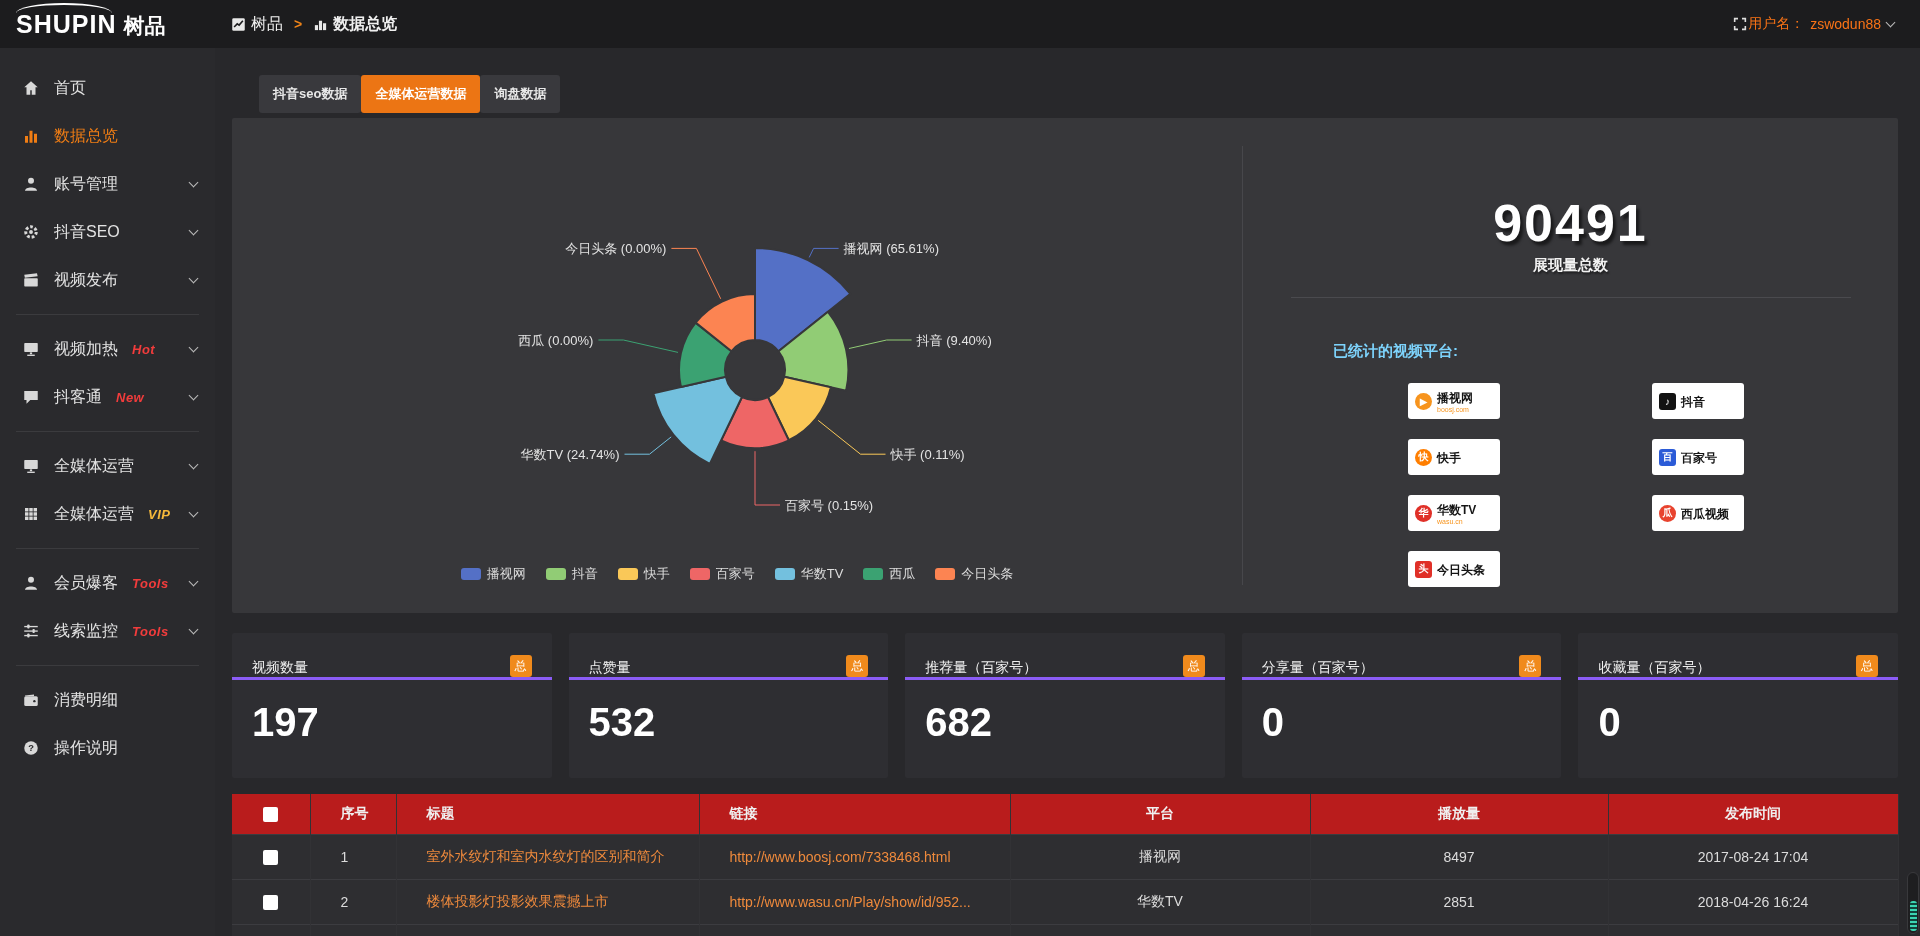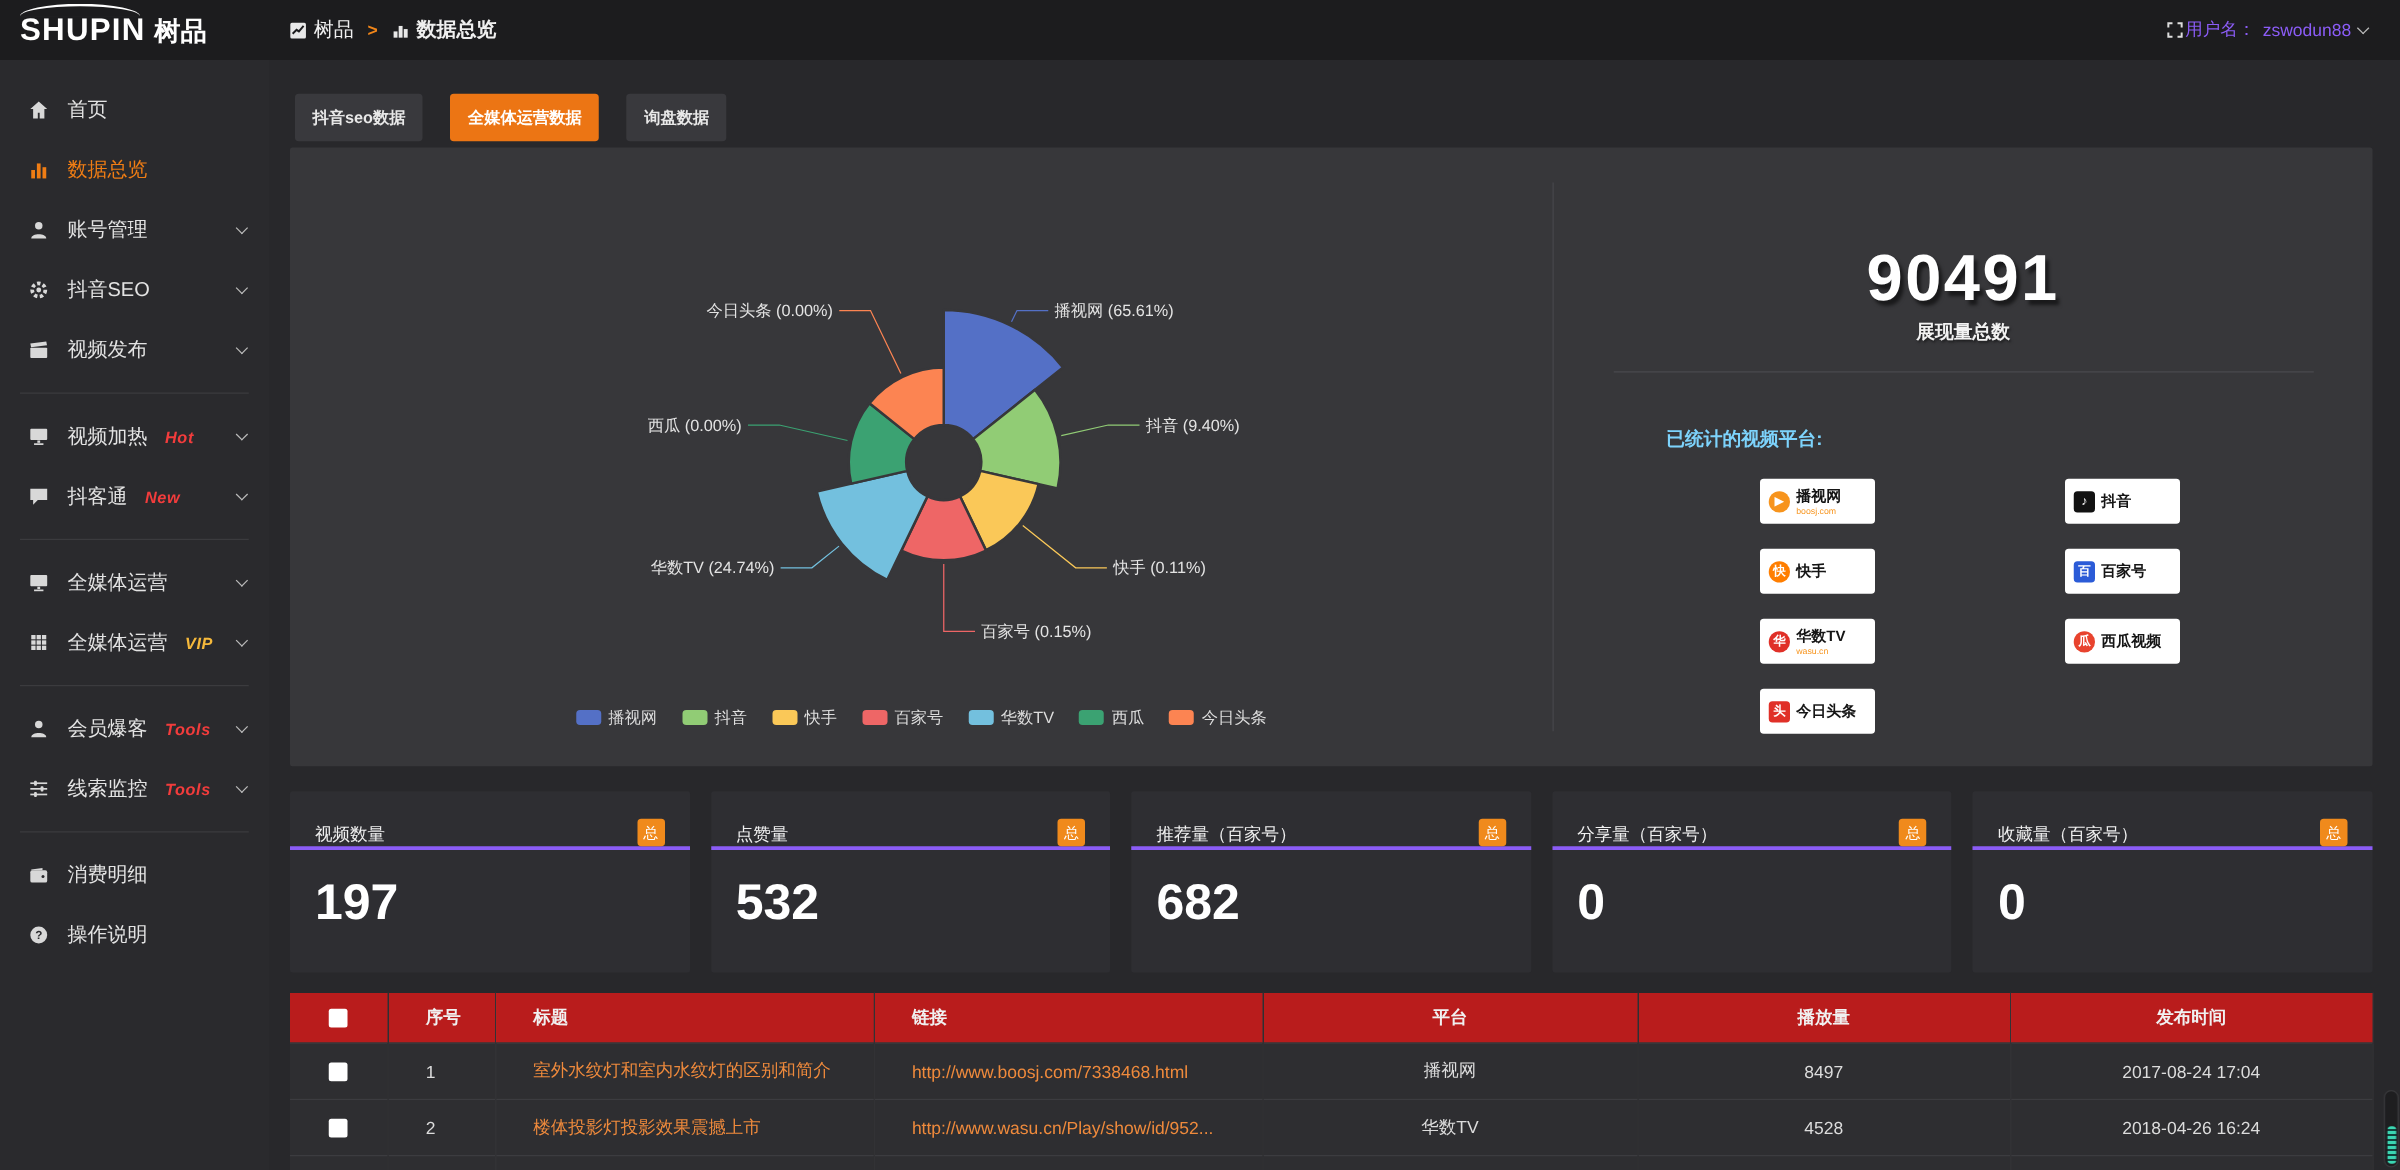--- a/index.html
+++ b/index.html
@@ -14,40 +14,40 @@
   .logo-arc{position:absolute;left:16px;top:3px;width:96px;height:10px;
     border-top:2.5px solid #fff;border-radius:50% 50% 0 0/100% 100% 0 0}
   .logo-en{font-size:25px;font-weight:800;letter-spacing:1px;color:#fff;line-height:48px}
   .logo-cn{font-size:21px;font-weight:800;color:#fff}
   .breadcrumb{display:flex;align-items:center;gap:9px;font-size:16px;color:#efefef;margin-left:16px}
   .bc-item{display:flex;align-items:center;gap:5px;cursor:pointer}
   .bc-sep{color:#f08519;font-weight:bold;font-size:14px;margin:0 2px}
   .bc-current{font-weight:bold}
   .bc-icon{display:flex;color:#e8e8e8}
   .topbar-right{margin-left:auto;display:flex;align-items:center;
-    padding-right:26px;font-size:14px;color:#8b5cf6}
+    padding-right:26px;font-size:14px;color:#f97316}
   .fs-icon{display:flex;color:#ddd;cursor:pointer}
   .user-chip{display:flex;align-items:center;gap:6px;cursor:pointer}
   .chev{width:7px;height:7px;border-right:1.6px solid #bbb;border-bottom:1.6px solid #bbb;
     transform:rotate(45deg);display:inline-block;margin-top:-4px}
 
   
   .sidebar{position:fixed;top:48px;left:0;width:215px;bottom:0;background:#2a2a2d;padding-top:16px}
   .s-item{height:48px;display:flex;align-items:center;padding:0 16px 0 22px;position:relative;
     cursor:pointer;color:#e3e3e3;font-size:16px}
   .s-item.active{color:#f07d14}
   .s-icon{width:18px;height:18px;margin-right:14px;display:flex;align-items:center;color:#d8d8d8}
   .s-item.active .s-icon{color:#f07d14}
   .s-tag{font-size:13px;font-weight:bold;font-style:italic;margin-left:14px;letter-spacing:.5px}
   .s-item .chev{position:absolute;right:18px}
   .s-sep{height:1px;background:#3b3b3e;margin:10px 16px}
 
   
   .main{position:absolute;left:215px;top:48px;width:1705px;padding:27px 22px 0 17px}
-  .tabs{display:flex;gap:22px;margin:0 0 5px 4px}
+  .tabs{display:flex;margin:0 0 5px 27px}
   .tab{border:none;background:#39393d;color:#e8e8e8;font-size:13px;font-weight:bold;
     padding:10px 14px;border-radius:3px;cursor:pointer;font-family:inherit}
   .tab.active{background:#ec7514;color:#fff}
 
   .panel{position:relative;height:495px;background:#37373a;border-radius:2px;overflow:hidden}
   .chart-left{position:absolute;left:0;top:0;width:1010px;height:100%}
   #pie-svg{position:absolute;left:0;top:0}
   #pie-svg text{font-size:13px;fill:#e3e3e3}
   .legend{position:absolute;left:0;right:0;bottom:30px;display:flex;justify-content:center;gap:20px}
   .l-item{display:flex;align-items:center;gap:6px;font-size:13px;color:#ddd;cursor:pointer}
@@ -464,21 +464,21 @@
             <td class="center">播视网</td>
             <td class="center">8497</td>
             <td class="center">2017-08-24 17:04</td>
           </tr>
           <tr>
             <td class="center"><span class="cb"></span></td>
             <td class="left">2</td>
             <td class="left linkcell">楼体投影灯投影效果震撼上市</td>
             <td class="left linkcell">http://www.wasu.cn/Play/show/id/952...</td>
             <td class="center">华数TV</td>
-            <td class="center">4528</td>
+            <td class="center">2851</td>
             <td class="center">2018-04-26 16:24</td>
           </tr>
           <tr>
             <td class="center"></td>
             <td></td>
             <td></td>
             <td></td>
             <td></td>
             <td></td>
             <td></td>

